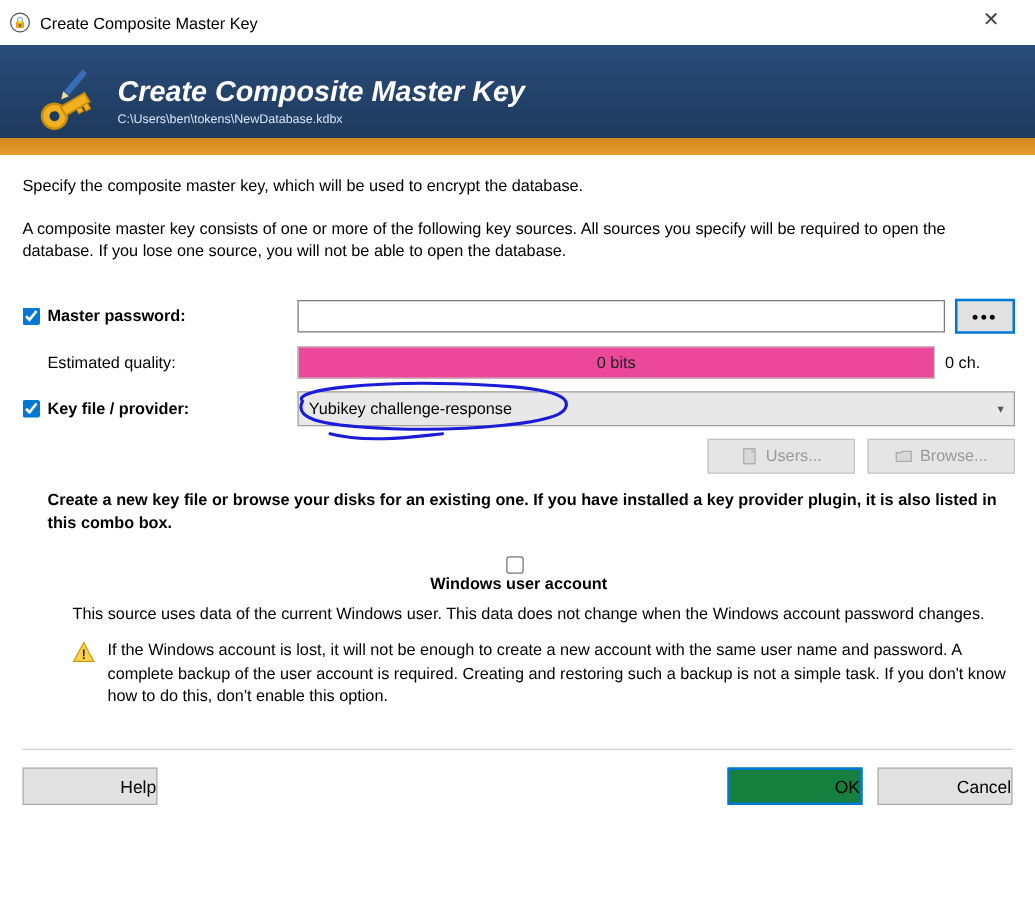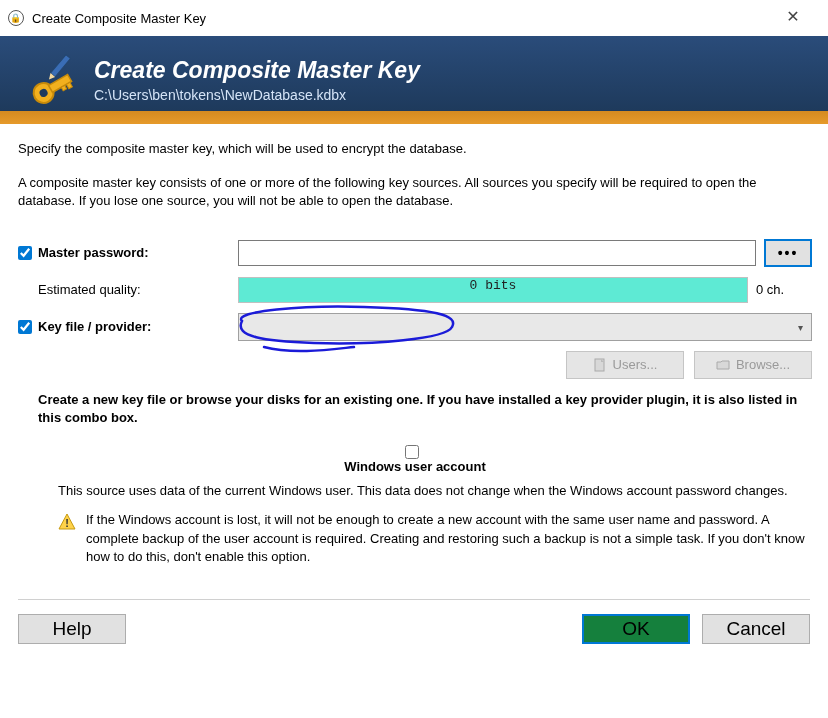--- a/index.html
+++ b/index.html
@@ -52,21 +52,21 @@
       overflow:hidden;
     }
     .header-icon {
       width: 60px;
       height: 60px;
       margin-right: 14px;
       position:relative;
     }
     .header-text { display:flex;flex-direction:column;gap:3px;}
     .header-title { font-size: 23px; font-style: italic; font-weight: 600; }
-    .header-path { font-size: 14px; color:#d5e4f7;}
+    .header-path { font-size: 10px; color:#d5e4f7;}
     .content {
       padding: 16px 16px 10px 18px;
     }
     .intro-text1 { margin-bottom: 16px; line-height: 1.4;}
     .intro-text2 { line-height: 1.4;}
     .section { margin-top: 28px;}
     .row {
       display: flex;
       align-items: center;
       margin-bottom: 10px;
@@ -98,26 +98,25 @@
       background: #e1e1e1;
       display:flex;align-items:center;justify-content:center;
       font-size:14px;
       letter-spacing:2px;
       font-weight:700;
       cursor:pointer;
     }
     .quality-bar {
       flex: 1;
       height: 26px;
-      background: #5eead4;
+      background: #ec4899;
       border: 1px solid #c0c0c0;
-      display:flex;align-items:flex-start;justify-content:center;
+      display:flex;align-items:center;justify-content:center;
       font-size:13px;
       color:#222;
-      font-family:Liberation Mono, monospace;
     }
     .quality-right {
       width: 56px;
       text-align: left;
       padding-right: 4px;
     }
     .combo {
       flex: 1;
       height: 28px;
       border: 1px solid #a0a0a0;
@@ -179,22 +178,22 @@
     .footer {
       display:flex;
       padding: 14px 18px 14px 18px;
       align-items:center;
     }
     .footer-btn {
       width: 108px;
       height: 30px;
       border:1px solid #adadad;
       background:#e1e1e1;
-      display:flex;align-items:center;justify-content:center;
-      font-size:19px;
+      display:flex;align-items:center;justify-content:flex-end;
+      font-size:14px;
       cursor:pointer;
     }
     .footer-spacer{flex:1;}
     .footer .ok-btn {
       border:2px solid #0078d4;
       background:#15803d;
       margin-right:12px;
     }
     .annotation {
       position:absolute;
@@ -265,20 +264,21 @@
       </div>
     </div>
 
     <div class="row" style="position:relative;">
       <div class="row-check">
         <input type="checkbox" checked="" style="">
       </div>
       <div class="row-label bold">Key file / provider:</div>
       <div class="field-area" style="position:relative;">
         <div class="combo">
+          <span>Yubikey challenge-response</span>
           <span class="combo-chevron">▾</span>
         </div>
 
         <svg class="annotation" style="left:-14px;top:-10px;" width="260" height="56" viewBox="0 0 260 56">
           <path d="M 18 18 C 8 8, 80 2, 140 4 C 210 6, 235 12, 228 24 C 222 36, 150 42, 90 40 C 40 38, 10 34, 18 18 Z" fill="none" stroke="#1b1bd8" stroke-width="2.5" stroke-linecap="round"></path>
           <path d="M 40 44 C 70 52, 110 46, 130 44" fill="none" stroke="#1b1bd8" stroke-width="2.5" stroke-linecap="round"></path>
         </svg>
       </div>
     </div>
 

